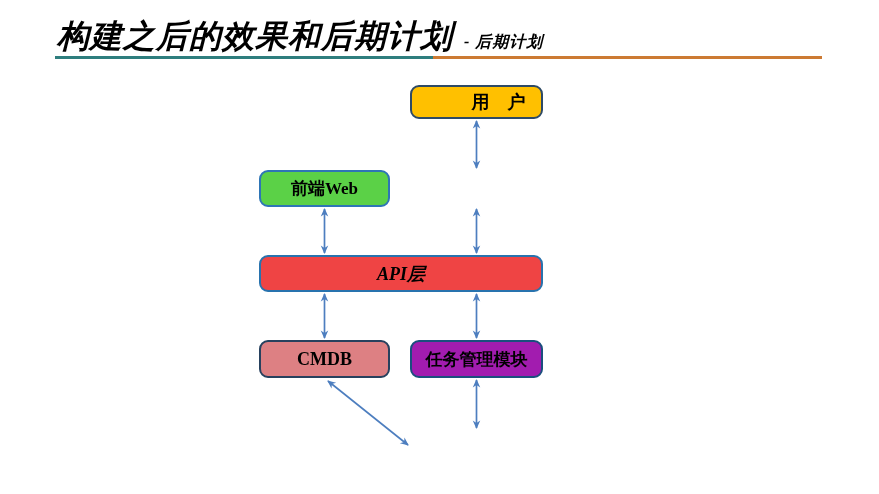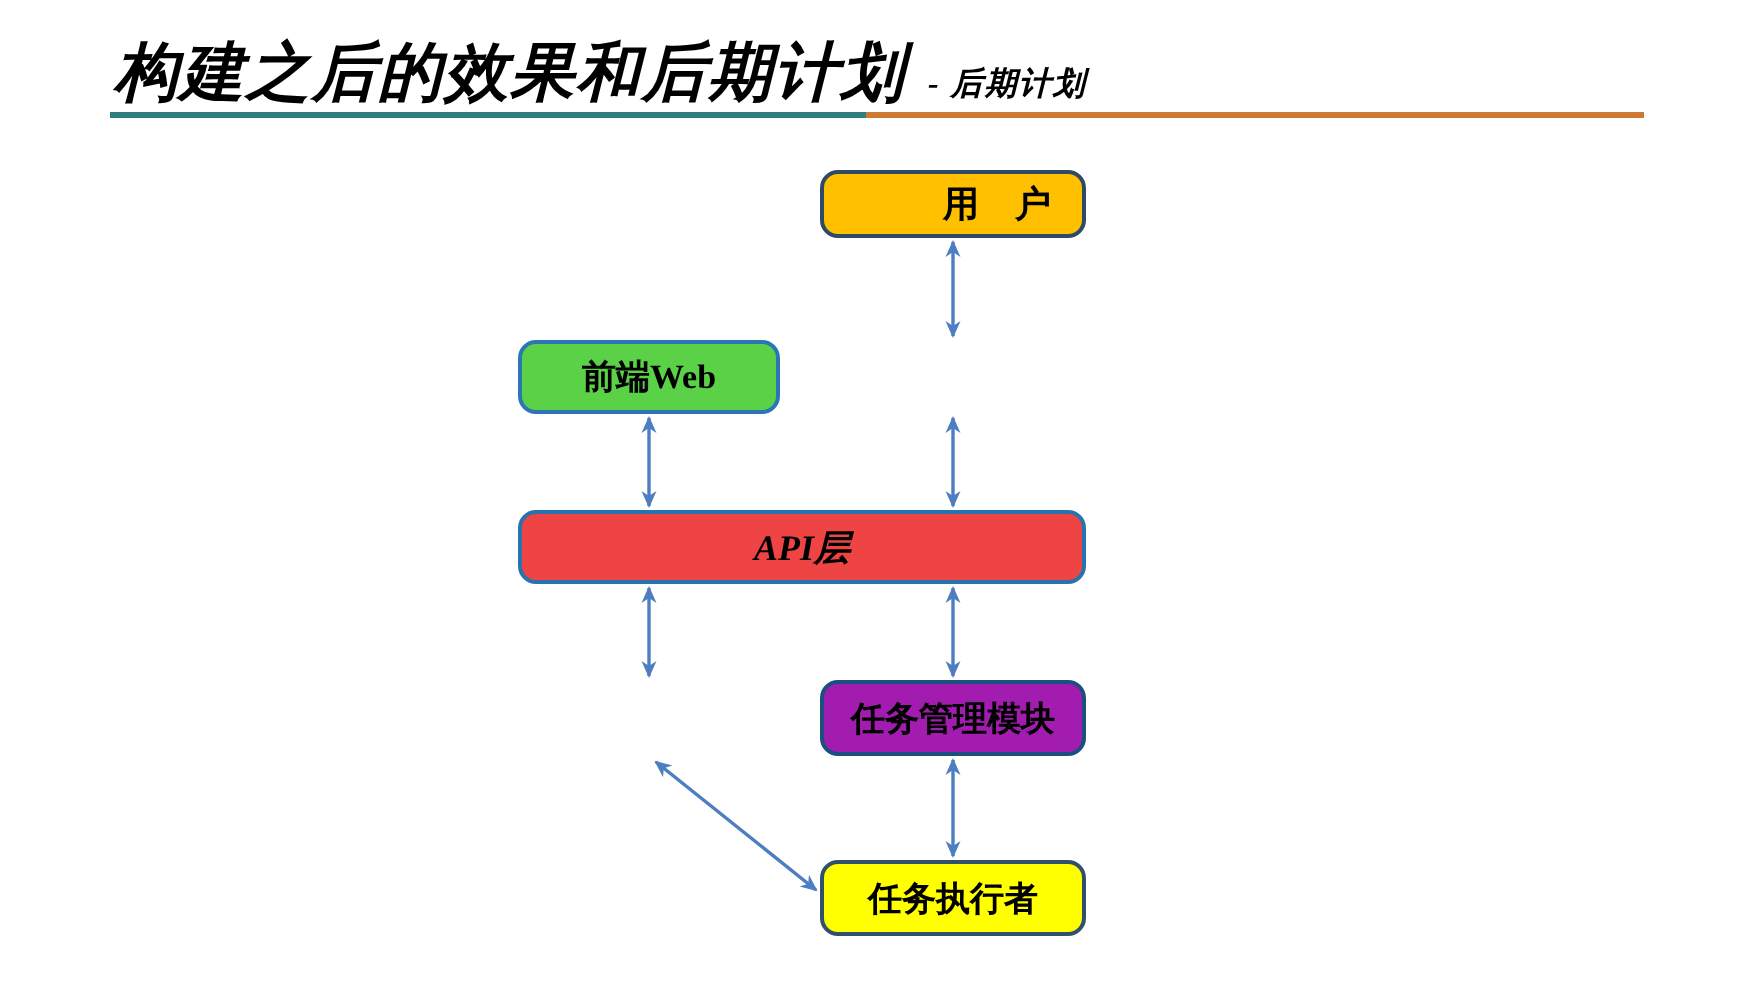--- a/index.html
+++ b/index.html
@@ -88,23 +88,23 @@
 
     <div class="node node-biz" style="background-color: rgb(91, 209, 71); border-color: rgb(46, 117, 182);">
       <span>前端Web</span>
     </div>
 
 
     <div class="node node-api" style="background-color: #ef4444; border-color: rgb(40, 115, 174); font-style: italic;">
       <span>API层</span>
     </div>
 
+    <div class="node node-cmdb" style="background-color: rgb(221, 128, 131); border-color: rgb(39, 65, 94);">
+      <span>CMDB</span>
+    </div>
 
     <div class="node node-taskmgr" style="background-color: #a21caf; border-color: rgb(27, 79, 126);">
       <span>任务管理模块</span>
     </div>
 
-    <div class="node node-executor" style="background-color: rgb(255, 255, 0); border-color: rgb(49, 80, 110);">
-      <span>任务执行者</span>
-    </div>
 
   </div>
 </div>
 
 </body></html>

